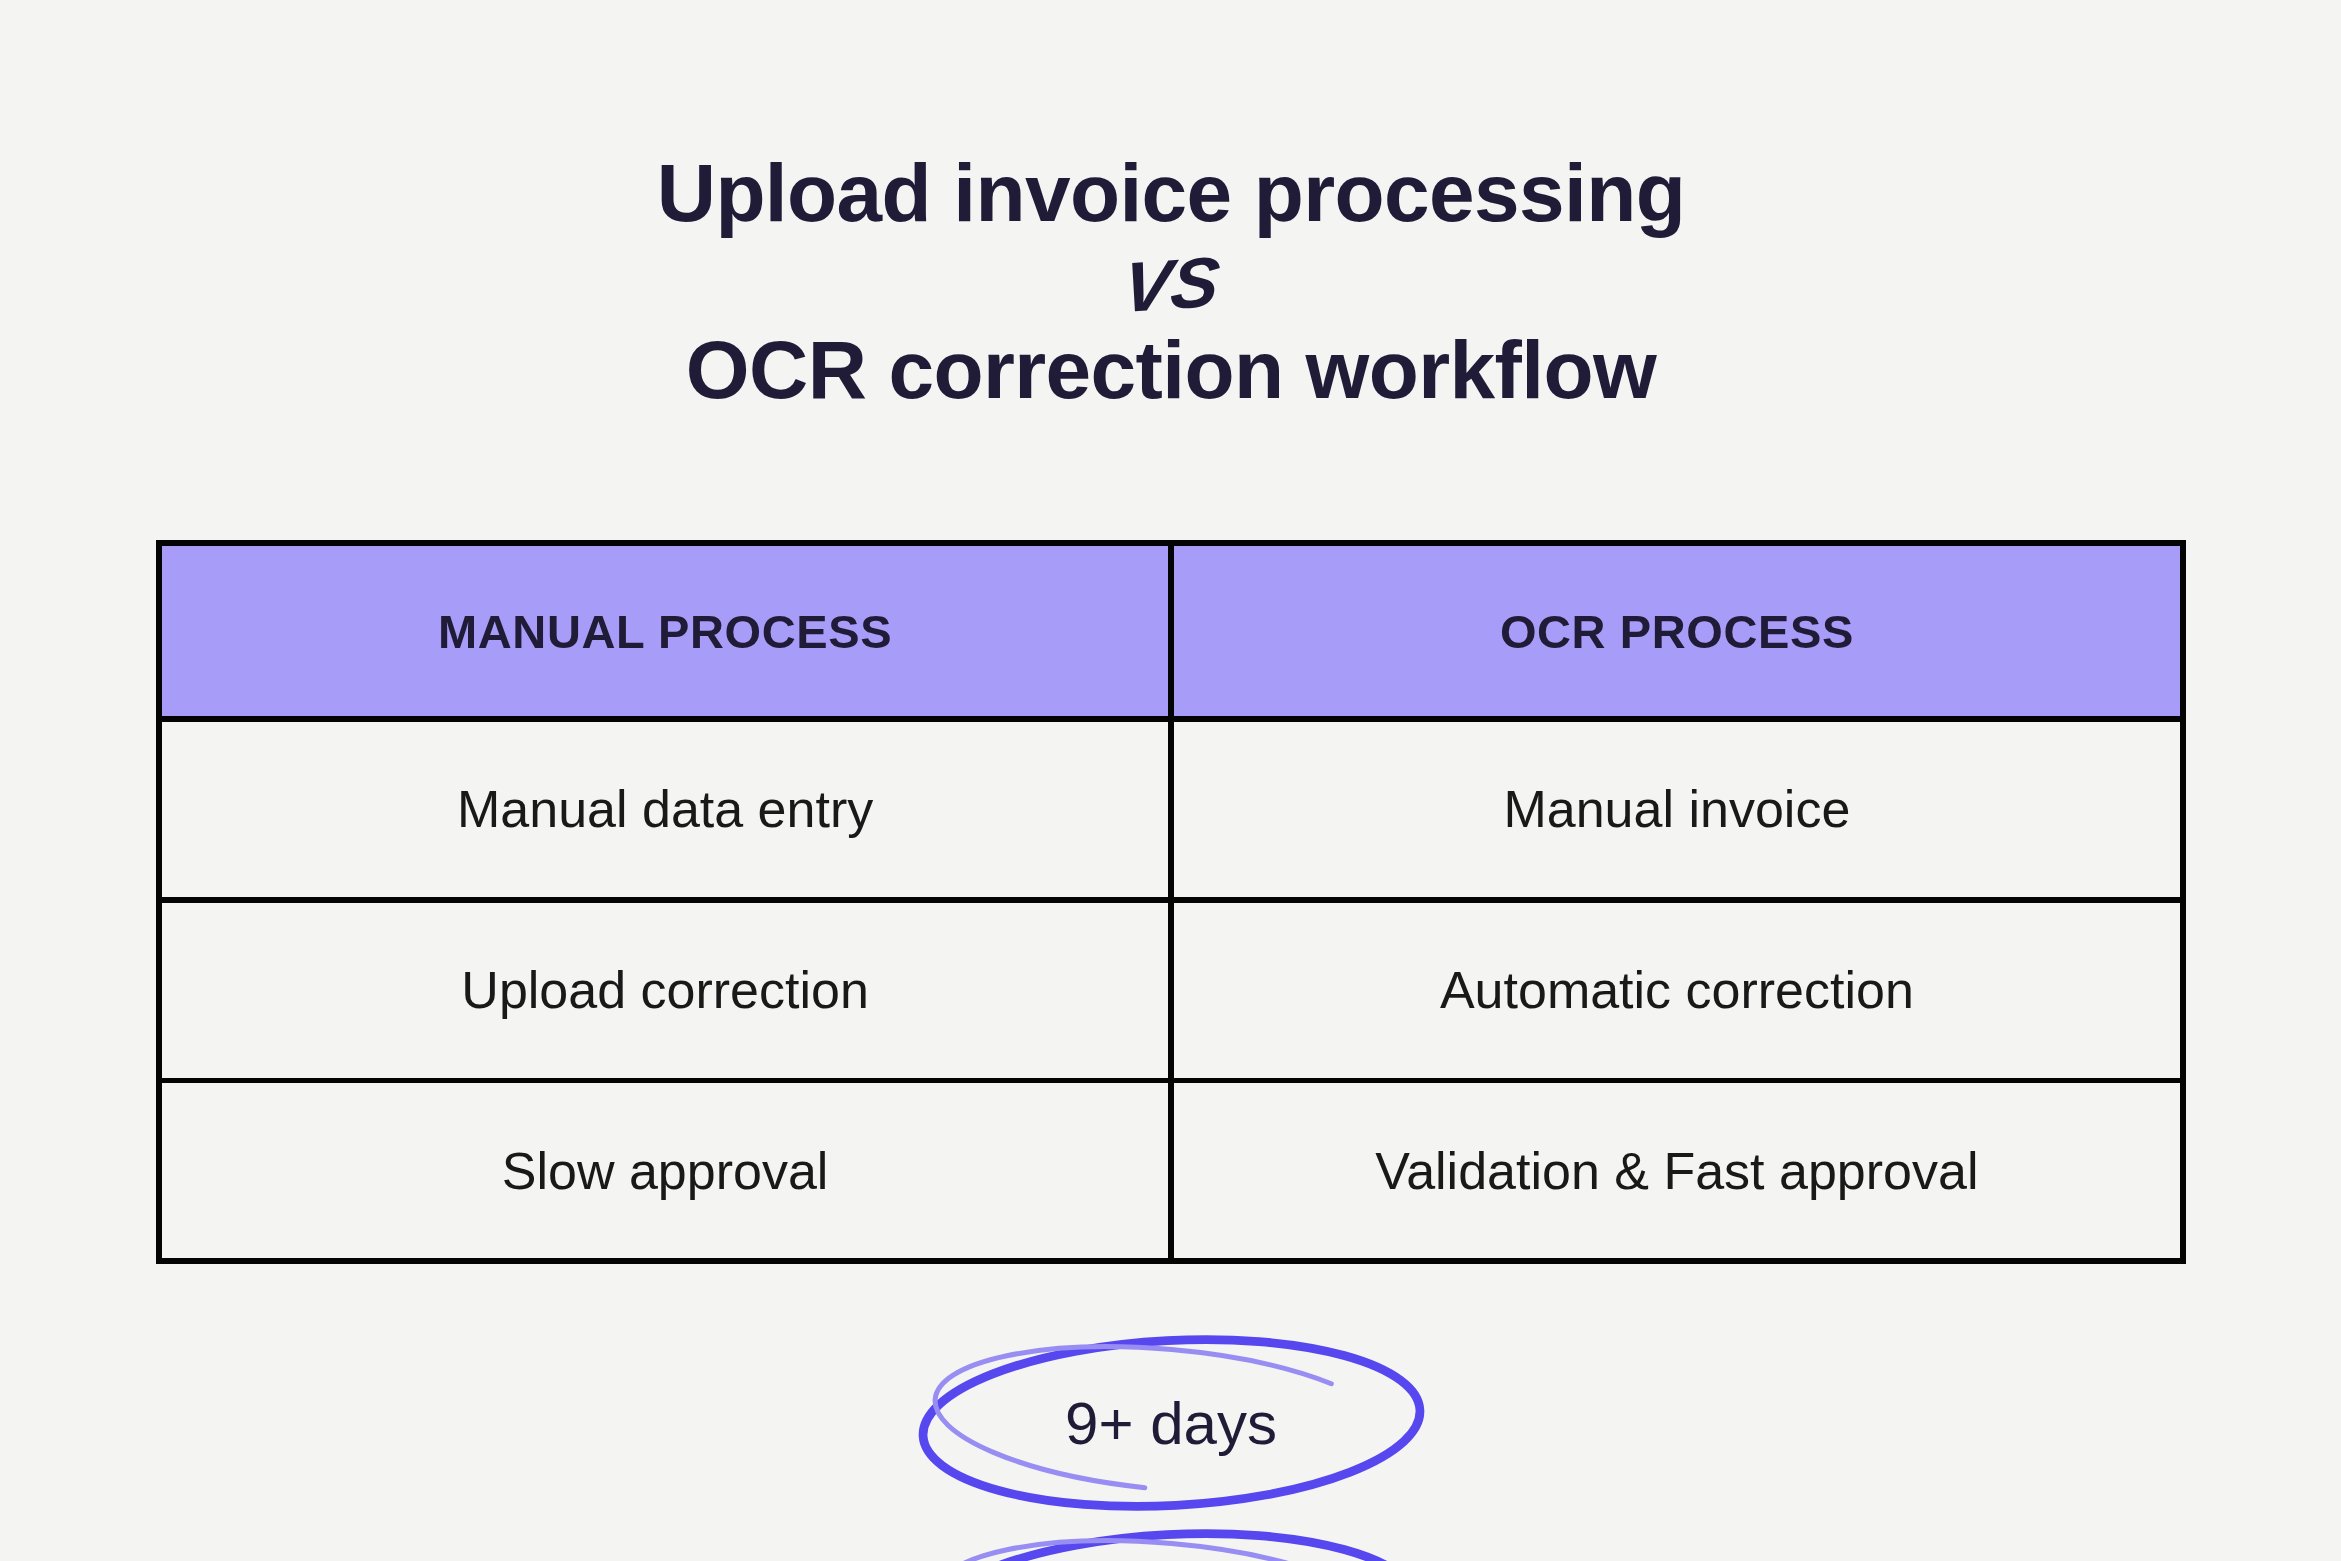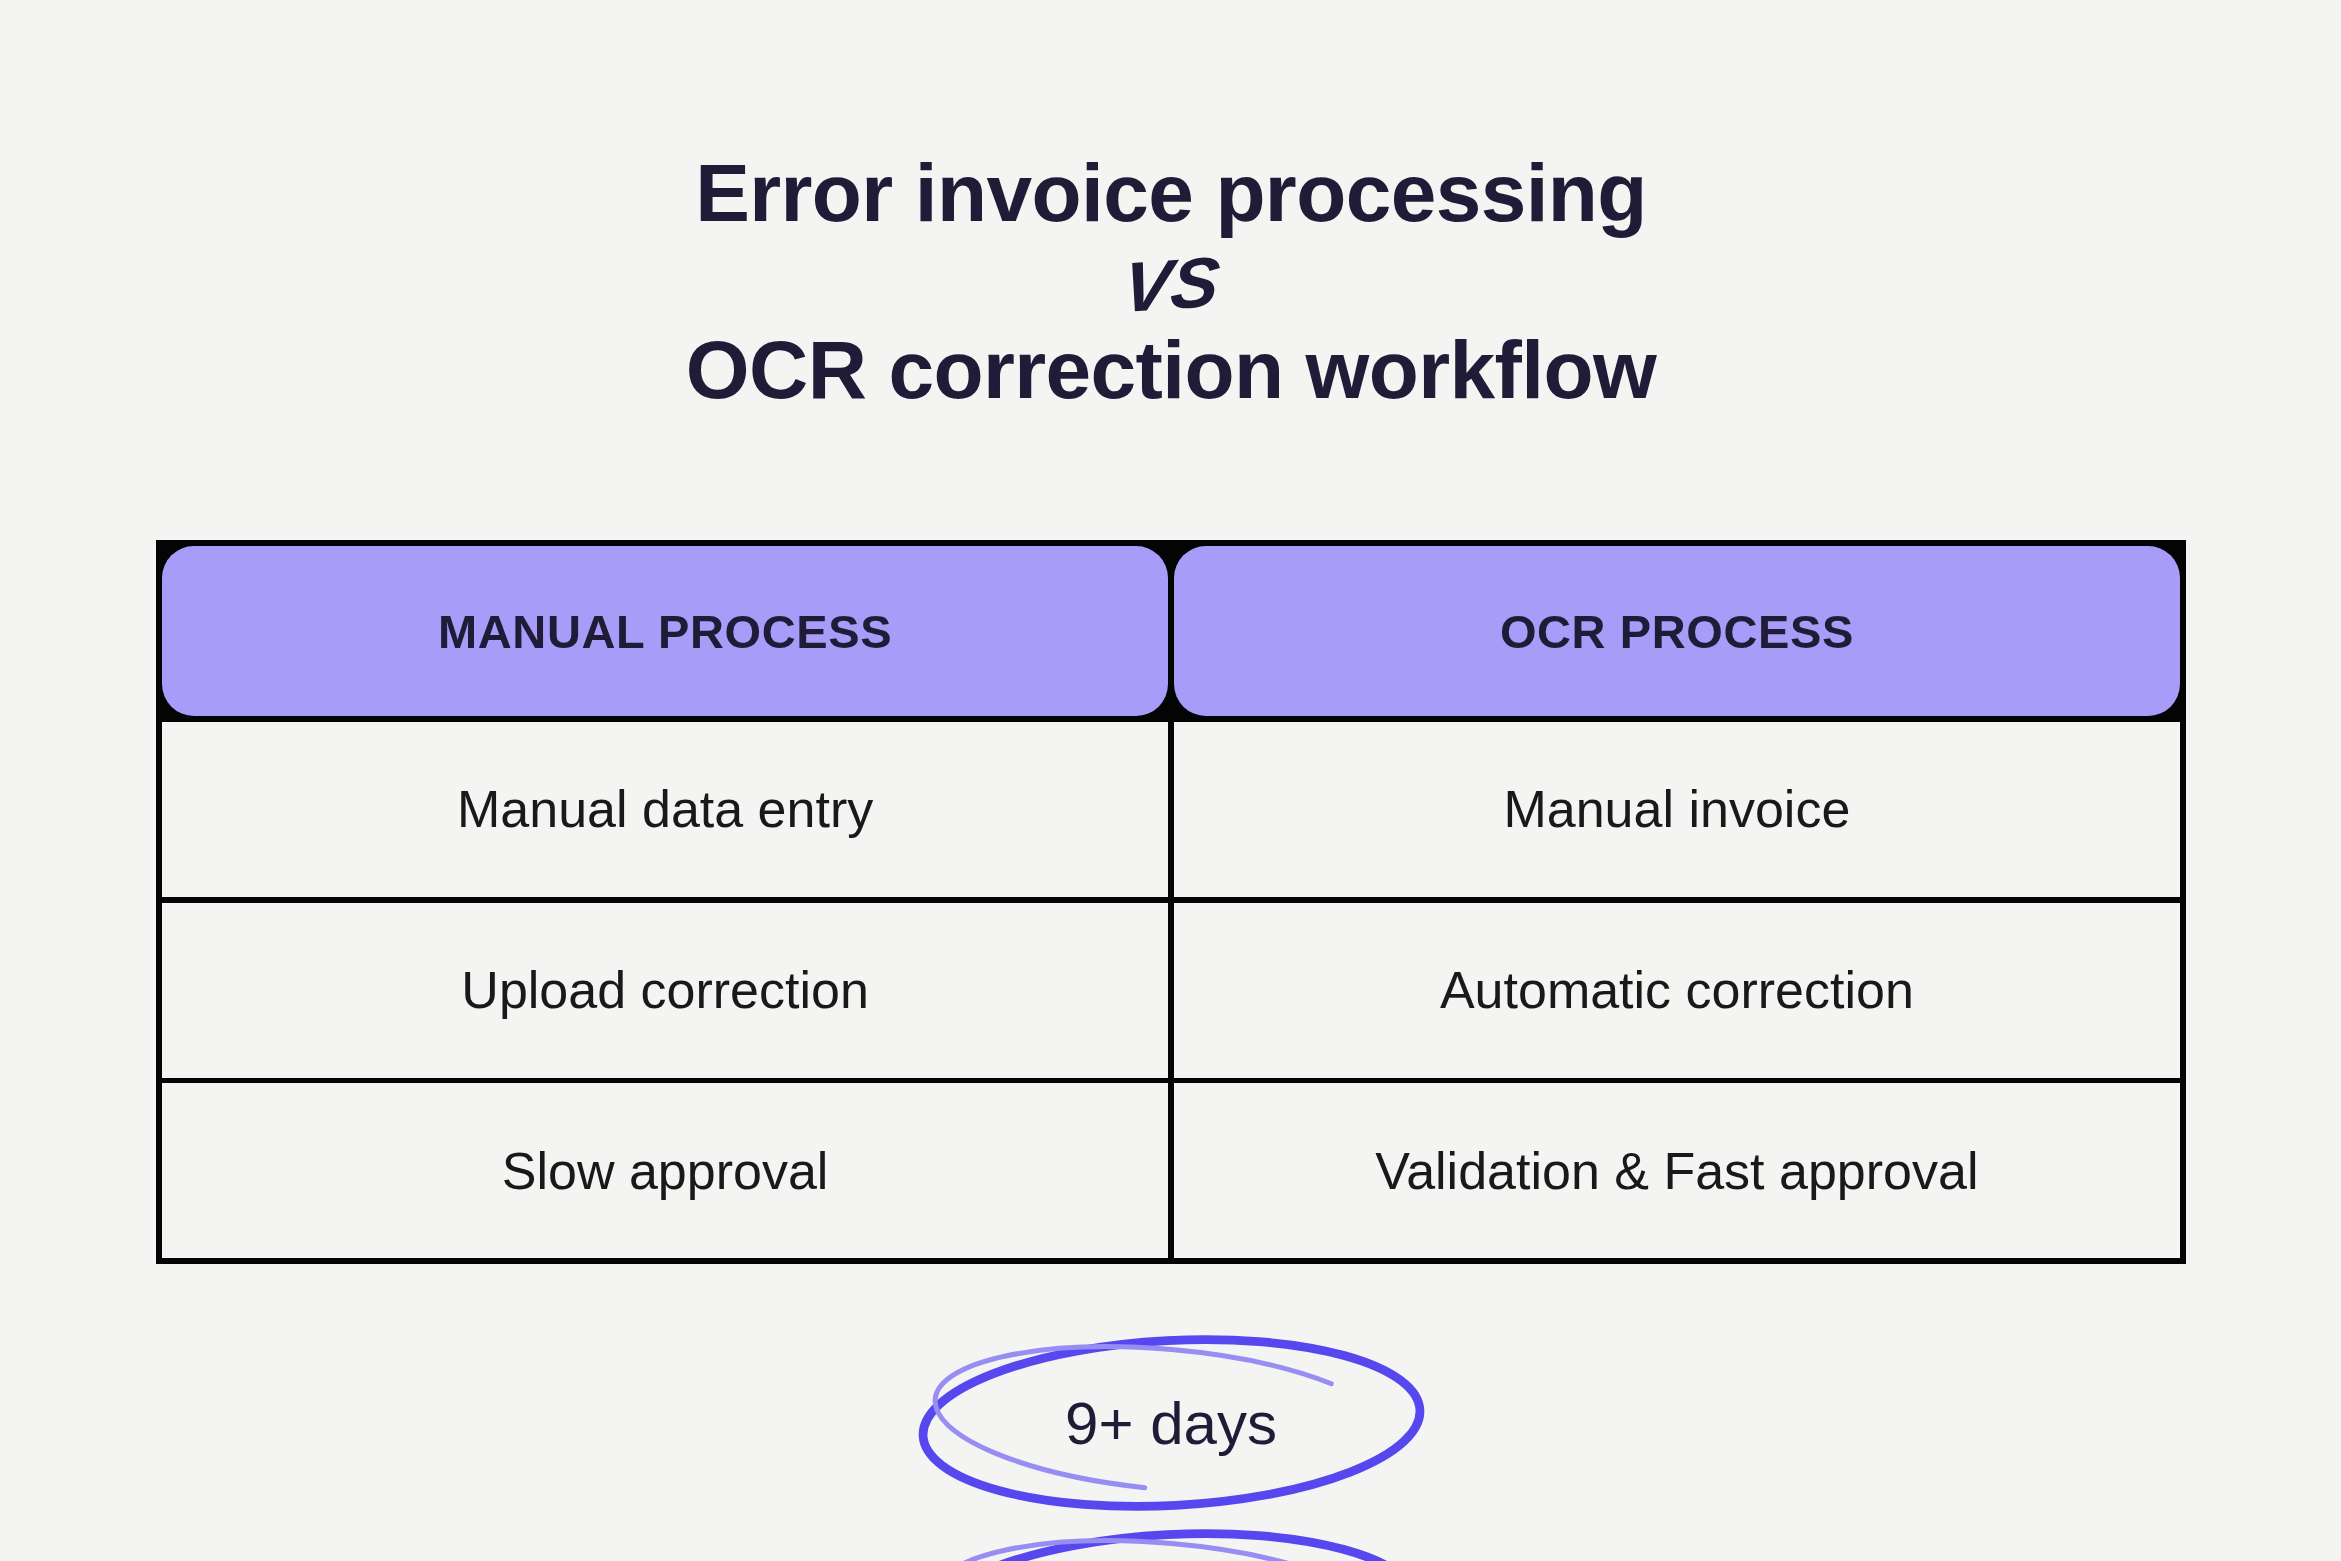--- a/index.html
+++ b/index.html
@@ -61,21 +61,20 @@
     font-weight:400;
     color:var(--cell-text,#191919);
   }
   .cell.head{
     background:var(--table-header-purple,#a79df8);
     font-size:47px;
     font-weight:700;
     letter-spacing:0.6px;
     text-transform:uppercase;
     color:var(--title-text,#201b36);
-    border-radius:32px;
   }
   .durations{
     width:2030px;
     margin:62px auto 0;
     display:flex;
     flex-direction:column;
   }
   .duration-half{
     flex:1;
     display:flex;
@@ -101,21 +100,21 @@
     font-weight:400;
     color:var(--title-text,#201b36);
   }
 </style>
 </head>
 <body>
 
 <div class="page">
 
   <header class="titles">
-    <h1 class="title-line">Error invoice processing</h1>
+    <h1 class="title-line">Upload invoice processing</h1>
     <div class="vs"><span>VS</span></div>
     <h1 class="title-line">OCR correction workflow</h1>
   </header>
 
   <div class="cmp-table">
     <div class="cell head">MANUAL PROCESS</div>
     <div class="cell head">OCR PROCESS</div>
 
     <div class="cell">Manual data entry</div>
     <div class="cell">Manual invoice</div>

